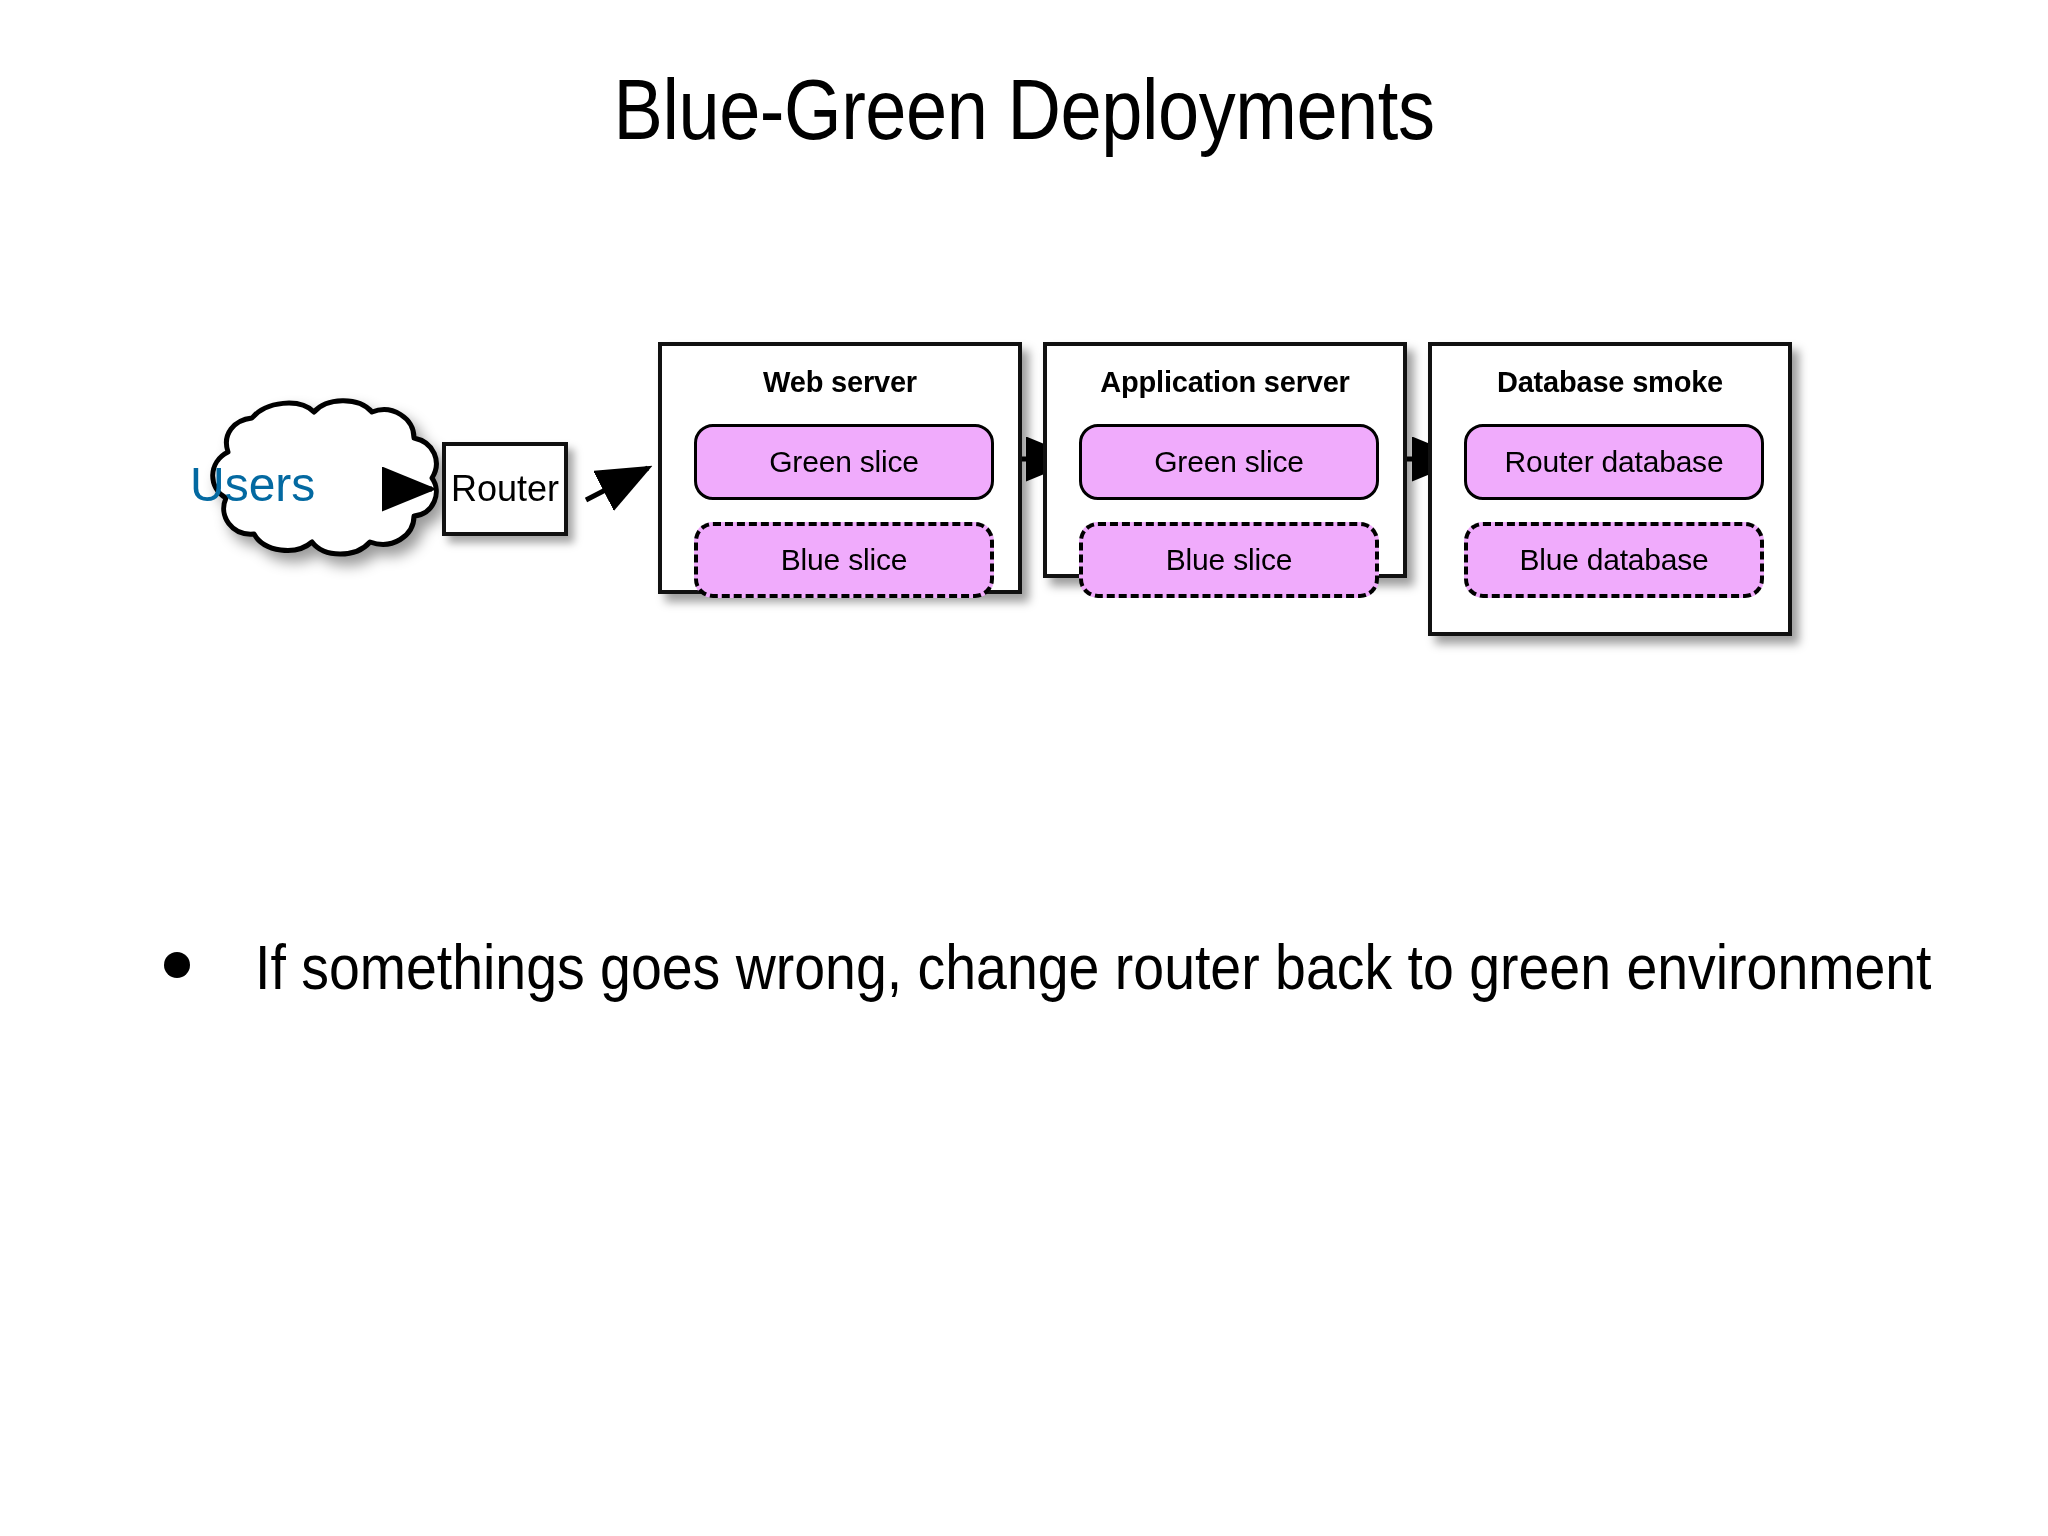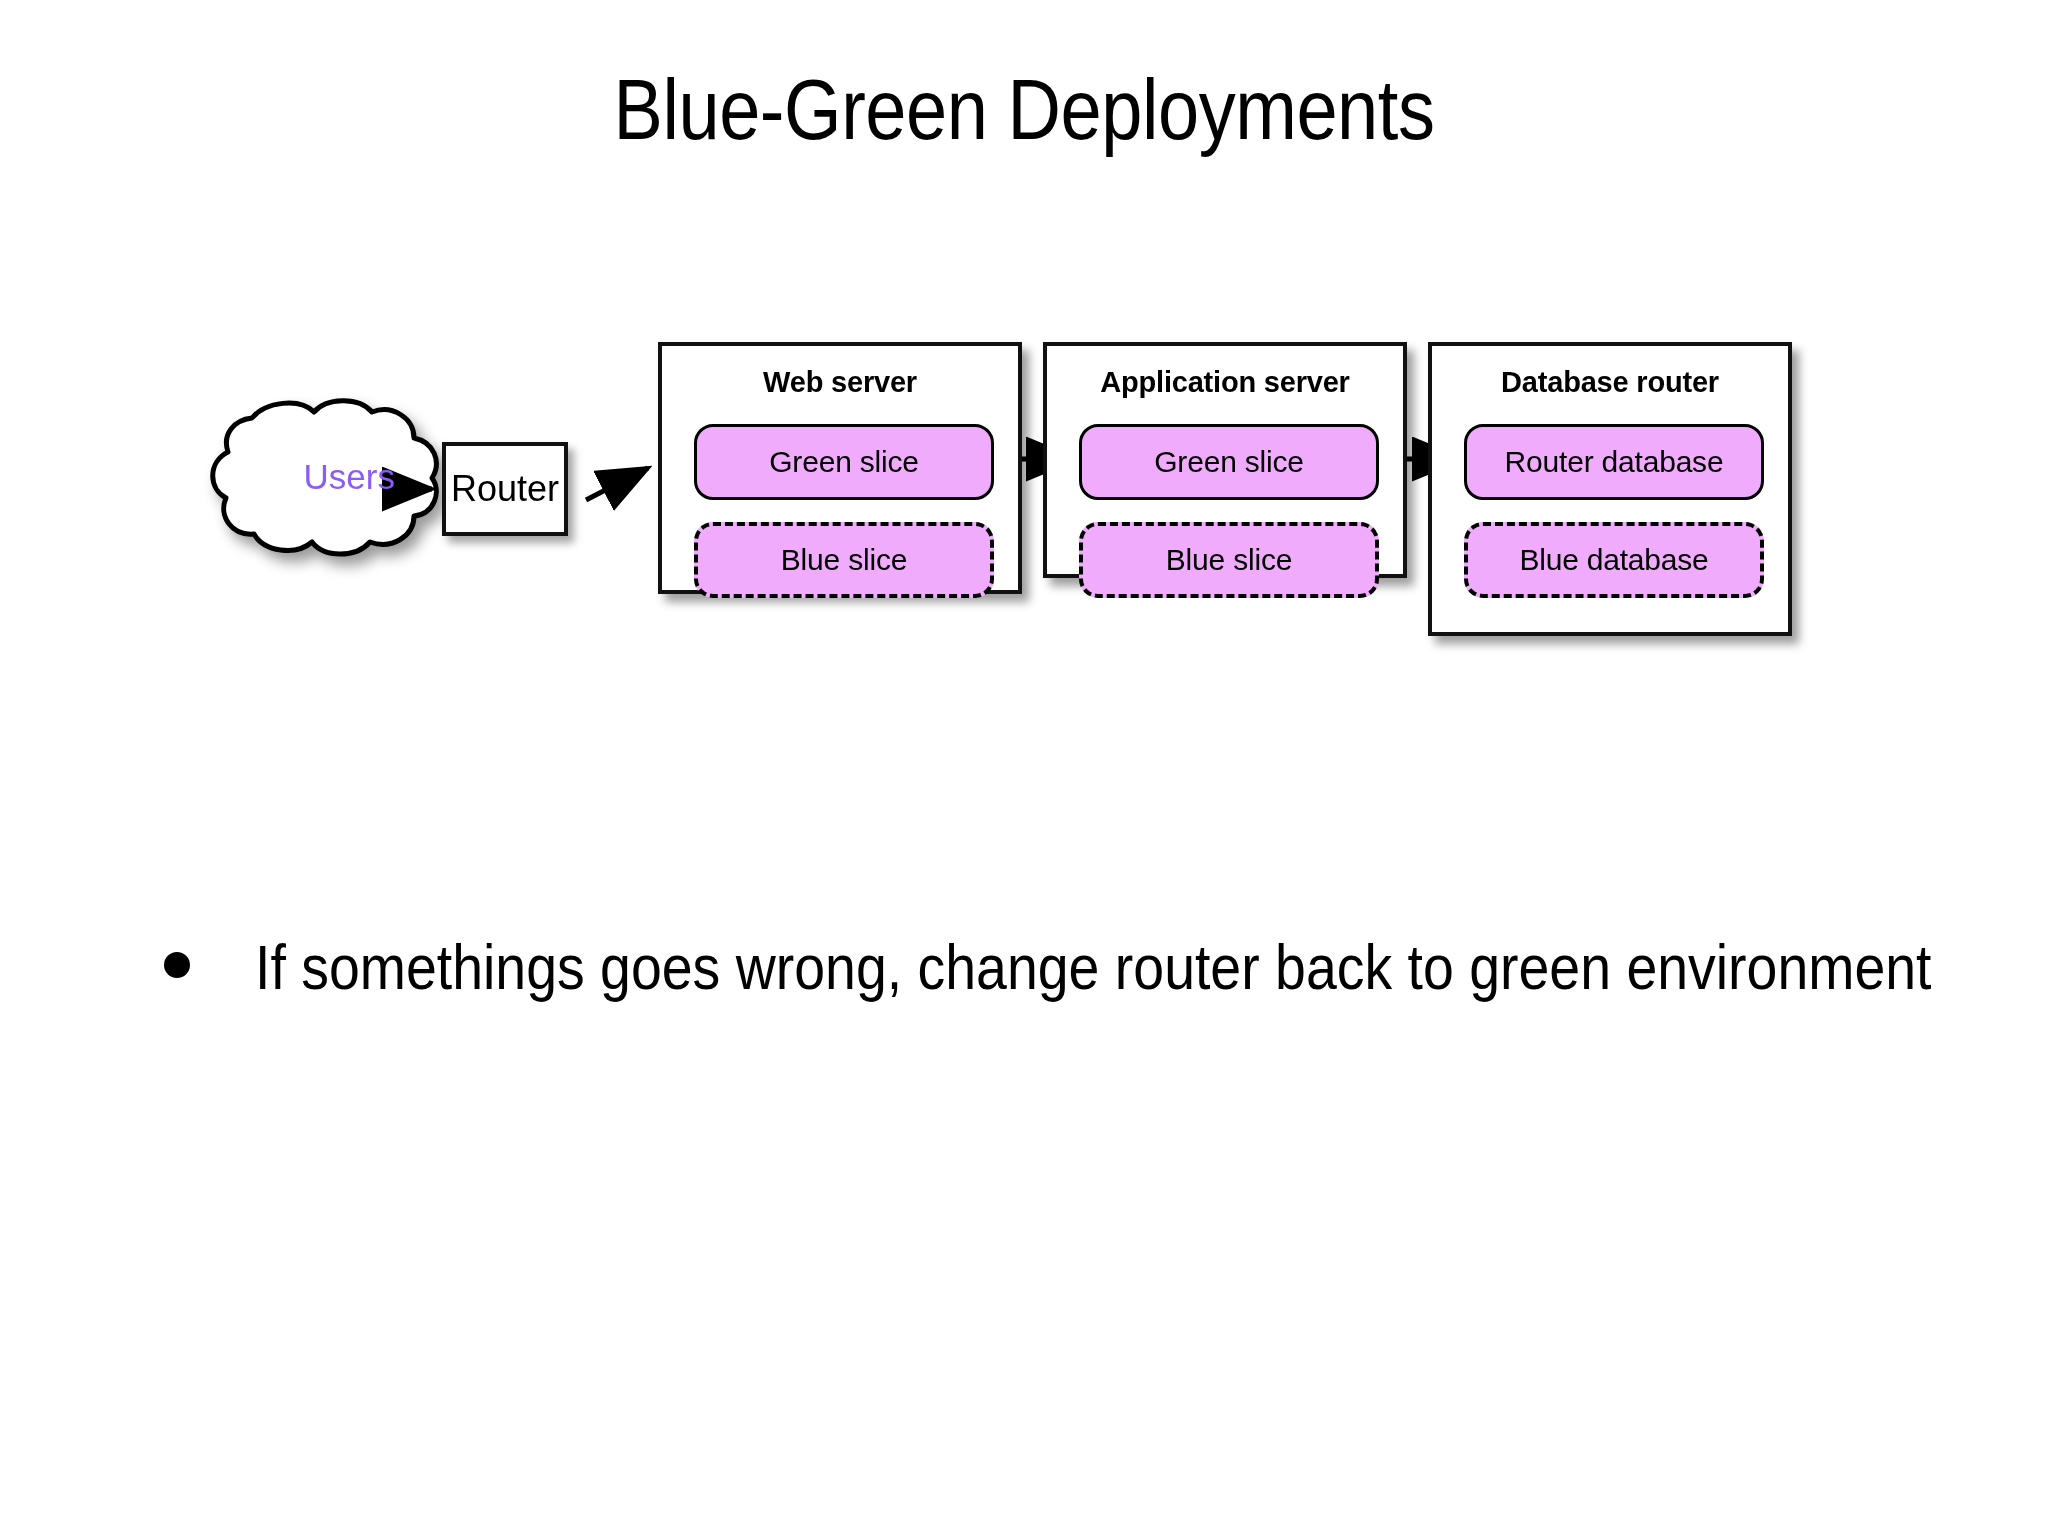--- a/index.html
+++ b/index.html
@@ -88,24 +88,24 @@
     font-family: "Liberation Sans", sans-serif;
     font-size: 36px;
     color: #000;
   }
 
   
   #users-label {
     position: absolute;
     left: 190px; top: 457px;
     width: 205px;
-    text-align: right;
-    font-family: "Liberation Sans", sans-serif;
-    font-size: 35px;
-    color: #8b5cf6;
+    text-align: left;
+    font-family: "Liberation Sans", sans-serif;
+    font-size: 48px;
+    color: #0369a1;
     pointer-events: none;
   }
 
   
   #bullets {
     position: absolute;
     left: 150px; top: 930px;
     width: 1830px;
   }
   .bullet-row {
@@ -203,21 +203,21 @@
     <div class="server-title">Application server</div>
     <div class="slice green" style="left:32px; top:78px; width:300px; height:76px;">
       <span>Green slice</span>
     </div>
     <div class="slice blue" style="left:32px; top:176px; width:300px; height:76px;">
       <span>Blue slice</span>
     </div>
   </div>
 
   <div class="server-box" style="left:1428px; top:342px; width:364px; height:294px;">
-    <div class="server-title">Database router</div>
+    <div class="server-title">Database smoke</div>
     <div class="slice green" style="left:32px; top:78px; width:300px; height:76px;">
       <span>Router database</span>
     </div>
     <div class="slice blue" style="left:32px; top:176px; width:300px; height:76px;">
       <span>Blue database</span>
     </div>
   </div>
 
 </div>
 

